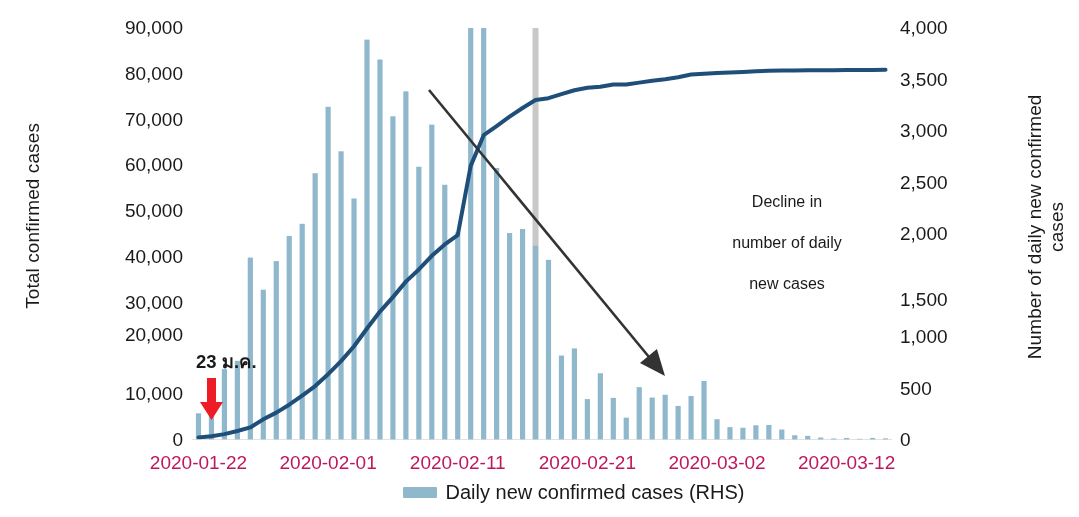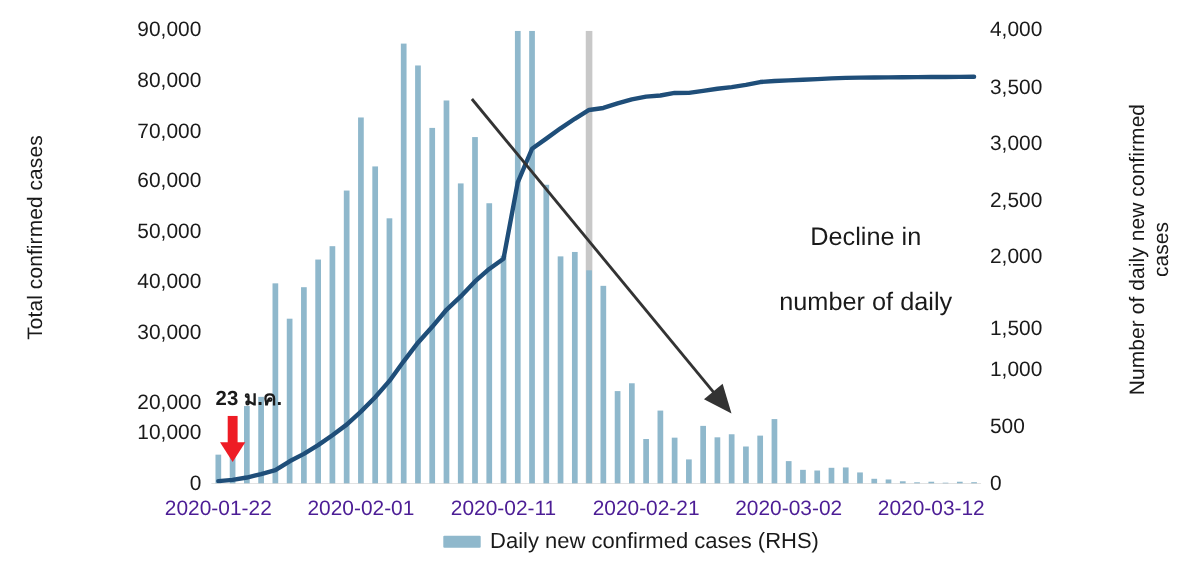--- a/index.html
+++ b/index.html
@@ -71,39 +71,39 @@
     text-decoration: underline;
   }
 
   #x-ticks {
     position: absolute;
     left: 0; top: 0; width: 1079px; height: 517px;
   }
   .xtick {
     position: absolute;
     font-size: 19px;
-    color: #4c1d95;
+    color: #be185d;
     white-space: nowrap;
     transform: translateX(-50%);
   }
 
   
   #plot {
     position: absolute;
     left: 192px;
     top: 28px;
     width: 700px;
     height: 412px;
   }
   #plot-svg { display: block; width: 700px; height: 412px; }
 
   
   .annot {
     position: absolute;
-    font-size: 23px;
+    font-size: 16px;
     color: #1a1a1a;
     line-height: 1.3;
     white-space: pre-line;
   }
   #lockdown-annot {
     left: 196px;
     top: 325px;
     font-weight: 700;
     font-size: 18.5px;
     line-height: 1.35;
@@ -158,21 +158,21 @@
   <div class="axis-title" id="y-right-title">Number of daily new confirmed cases</div>
 
   <div id="y-left-ticks">
       <div class="ytick left" style="top: 28px;">90,000</div>
       <div class="ytick left" style="top: 73.7778px;">80,000</div>
       <div class="ytick left" style="top: 119.556px;">70,000</div>
       <div class="ytick left" style="top: 165.333px;">60,000</div>
       <div class="ytick left" style="top: 211.111px;">50,000</div>
       <div class="ytick left" style="top: 256.889px;">40,000</div>
       <div class="ytick left" style="top: 302.667px;">30,000</div>
-      <div class="ytick left" style="top: 367px;">20,000</div>
+      <div class="ytick left" style="top: 335px;">20,000</div>
       <div class="ytick left" style="top: 394.222px;">10,000</div>
       <div class="ytick left" style="top: 440px;">0</div>
     </div>
 
   <div id="y-right-ticks">
       <div class="ytick right" style="top: 28px;">4,000</div>
       <div class="ytick right" style="top: 79.5px;">3,500</div>
       <div class="ytick right" style="top: 131px;">3,000</div>
       <div class="ytick right" style="top: 182.5px;">2,500</div>
       <div class="ytick right" style="top: 234px;">2,000</div>
@@ -272,20 +272,21 @@
   <svg id="lockdown-arrow" width="34" height="46" style="position:absolute;left:197px;top:378px;">
     <g id="lockdown-arrow-g">
         <rect x="10" y="0" width="9" height="26" fill="#ee1c25"></rect>
         <polygon points="3,24 26,24 14.5,42" fill="#ee1c25"></polygon>
       </g>
   </svg>
 
   <div class="annot" id="decline-annot">
     <div>Decline in</div>
     <div>number of daily</div>
+    <div>new cases</div>
   </div>
 
   <div id="legend">
       <div class="legend-item">
         <span class="swatch-bar" style="background: rgb(143, 184, 204);"></span>
         <span>Daily new confirmed cases (RHS)</span>
       </div>
     </div>
 
 </div>

